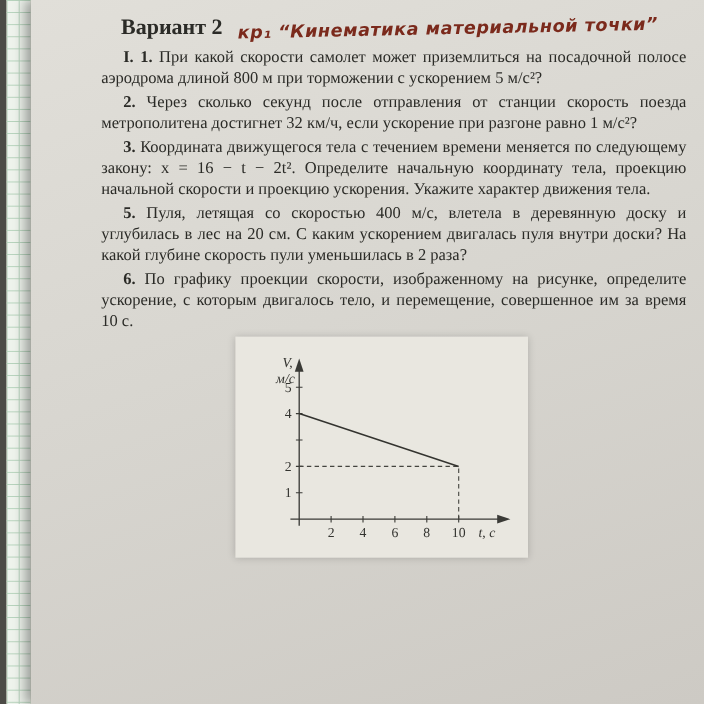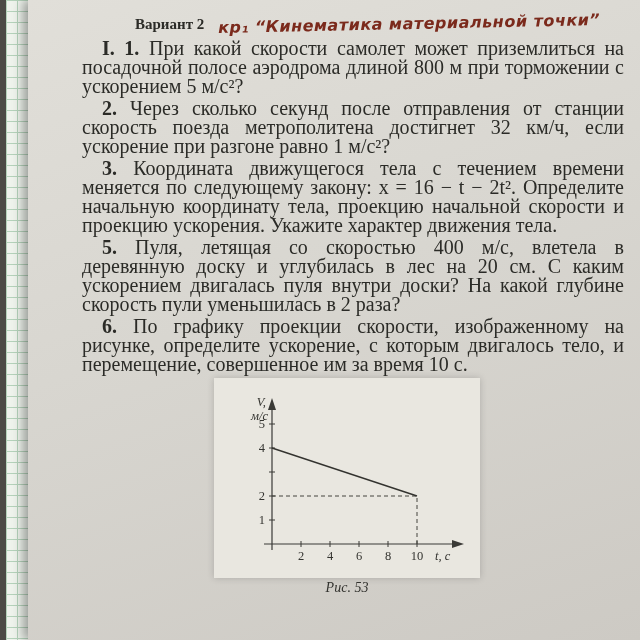--- a/index.html
+++ b/index.html
@@ -21,30 +21,30 @@
   
   .paper{
     position:absolute;left:28px;top:0;right:0;bottom:0;
     background:linear-gradient(160deg,#e1dfd9 0%,#d8d6d0 45%,#cdcac4 100%);
     box-shadow:-5px 0 10px rgba(0,0,0,0.35);
     padding:14px 16px 0 54px;
     box-sizing:border-box;
     color:#2b2b27;
   }
   .header{display:flex;align-items:baseline;gap:14px;margin:0 0 6px 28px;}
-  .variant{font-weight:bold;font-size:15px;white-space:nowrap;margin-left:25px;}
+  .variant{font-weight:bold;font-size:20px;white-space:nowrap;}
   .handwritten{
     font-family:"DejaVu Sans", sans-serif;
     font-style:italic;font-weight:bold;
     color:#7b2a1c;font-size:16px;letter-spacing:0.5px;
     transform:rotate(-1.2deg);display:inline-block;white-space:nowrap;
   }
   p.prob{
-    margin:0 0 3px 0;
-    font-size:20px;line-height:19px;
+    margin:0 0 3px 10px;
+    font-size:15px;line-height:19px;
     text-align:justify;text-indent:20px;
   }
   p.prob .num{font-weight:bold;}
   .figure-wrap{margin:4px 0 2px 132px;width:266px;}
   .graph-card{
     background:#e9e7e0;padding:8px 8px 2px 8px;
     box-shadow:0 0 7px rgba(0,0,0,0.18);
   }
   .caption{
     font-style:italic;font-size:14px;text-align:center;margin-top:2px;color:#33332f;
@@ -121,17 +121,16 @@
 
         <text x="79" y="174" text-anchor="middle">2</text>
         <text x="108" y="174" text-anchor="middle">4</text>
         <text x="137" y="174" text-anchor="middle">6</text>
         <text x="166" y="174" text-anchor="middle">8</text>
         <text x="195" y="174" text-anchor="middle">10</text>
 
         <text class="axname" x="213" y="174">t, c</text>
       </svg>
     </div>
-    <div class="caption">Рис. 53</div>
   </div>
 
 
 </div>
 
 </body></html>

